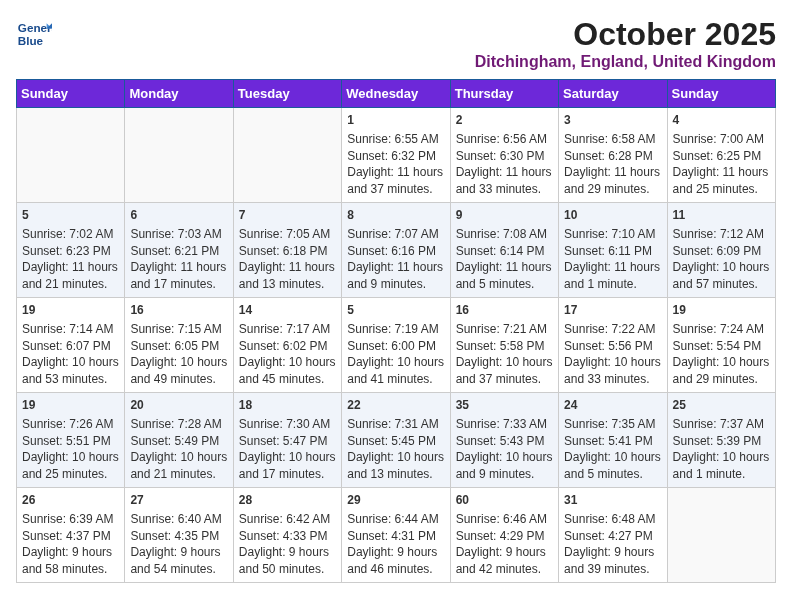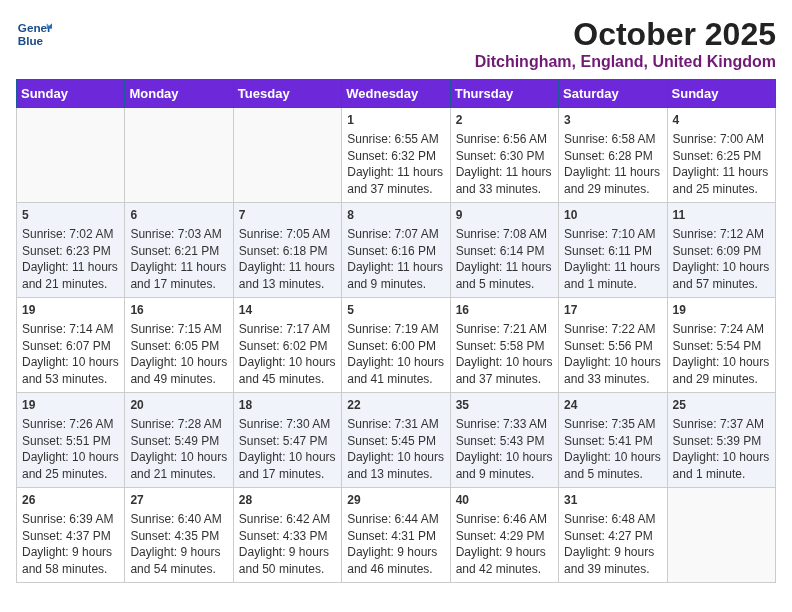--- a/index.html
+++ b/index.html
@@ -236,21 +236,21 @@
         </td>
         <td>
           <div class="day-num">28</div>
           <div class="day-info">Sunrise: 6:42 AM<br>Sunset: 4:33 PM<br>Daylight: 9 hours and 50 minutes.</div>
         </td>
         <td>
           <div class="day-num">29</div>
           <div class="day-info">Sunrise: 6:44 AM<br>Sunset: 4:31 PM<br>Daylight: 9 hours and 46 minutes.</div>
         </td>
         <td>
-          <div class="day-num">40</div>
+          <div class="day-num">60</div>
           <div class="day-info">Sunrise: 6:46 AM<br>Sunset: 4:29 PM<br>Daylight: 9 hours and 42 minutes.</div>
         </td>
         <td>
           <div class="day-num">31</div>
           <div class="day-info">Sunrise: 6:48 AM<br>Sunset: 4:27 PM<br>Daylight: 9 hours and 39 minutes.</div>
         </td>
         <td class="empty-cell"></td>
       </tr>
     </tbody>
 </table>

